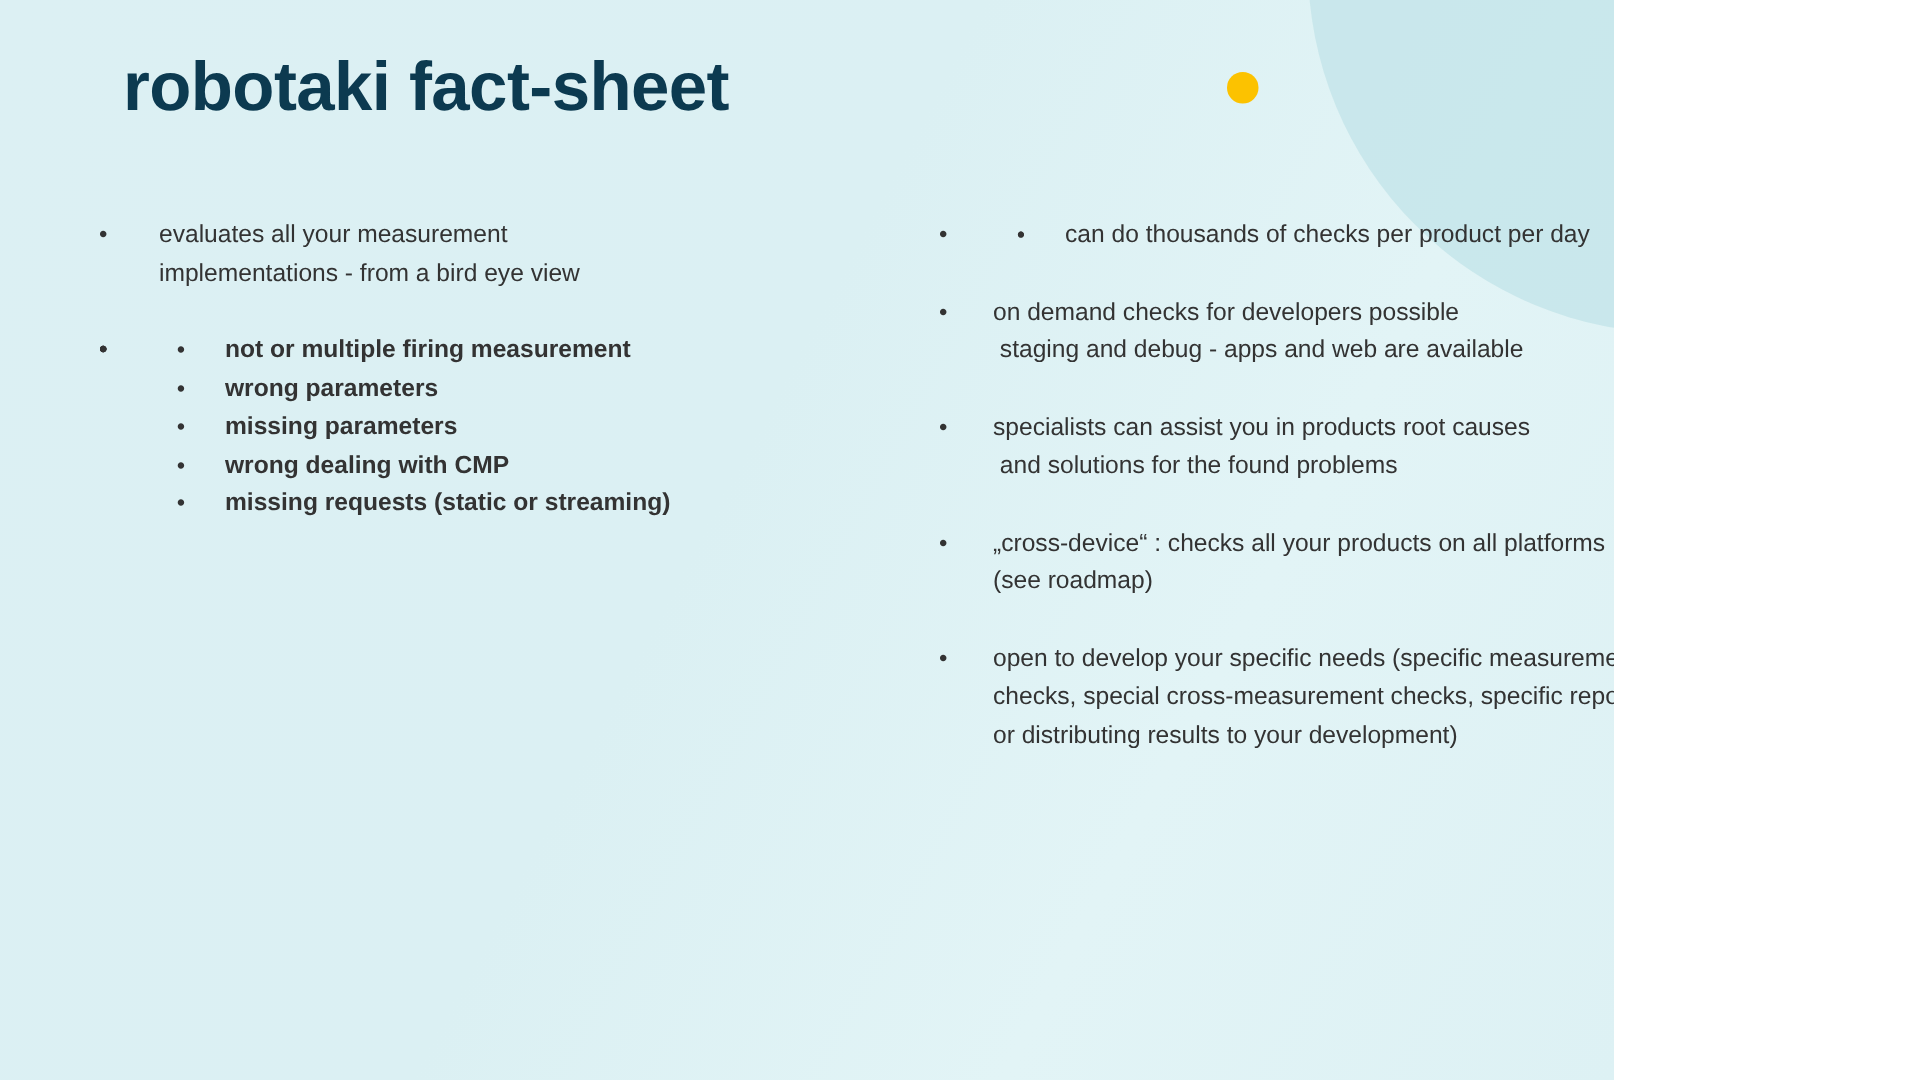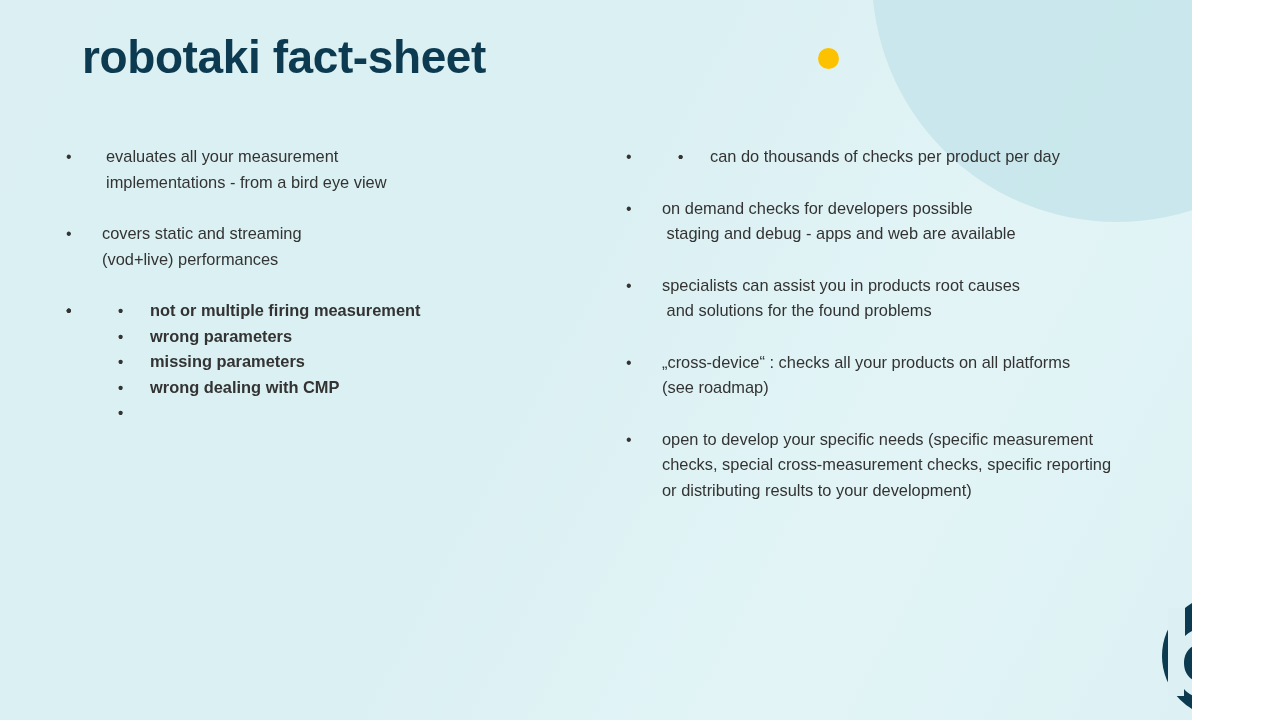--- a/index.html
+++ b/index.html
@@ -2,21 +2,21 @@
 <html><head>
 <meta charset="utf-8">
 <style>
   html, body {
     margin: 0;
     padding: 0;
     background: #ffffff;
   }
   #slide {
     position: relative;
-    width: 1192px;
+    width: 1076px;
     height: 720px;
     overflow: hidden;
     background: linear-gradient(118deg, #dcf0f3 0%, #dbf0f3 45%, #e2f4f6 72%, #ddf1f4 100%);
     font-family: "Liberation Sans", "DejaVu Sans", sans-serif;
   }
 
   
   .deco-circle-top {
     position: absolute;
     left: 872px;
@@ -121,37 +121,36 @@
   <div class="dot-accent"></div>
 
   <h1 class="slide-title">robotaki fact-sheet</h1>
 
   <div class="col col-left">
       <div class="bullet-group">
         <div class="bullet lvl1 ind-a"><span class="marker">•</span><span>evaluates all your measurement
 implementations - from a bird eye view</span></div>
       </div>
       <div class="bullet-group">
-        <div class="bullet lvl1"><span class="marker">•</span><span>covers static and streaming
-(vod+live) performances</span></div>
+        <div class="bullet lvl1"><span class="marker">•</span></div>
       </div>
       <div class="bullet-group">
         <div class="bullet lvl1"><span class="marker">•</span></div>
       </div>
       <div class="bullet-group">
         <div class="bullet lvl1"><span class="marker">•</span></div>
       </div>
       <div class="bullet-group">
         <div class="bullet lvl1"><span class="marker">•</span></div>
         <div class="sub-list">
           <div class="bullet lvl2 bold"><span class="marker">•</span><span>not or multiple firing measurement</span></div>
           <div class="bullet lvl2 bold"><span class="marker">•</span><span>wrong parameters</span></div>
           <div class="bullet lvl2 bold"><span class="marker">•</span><span>missing parameters</span></div>
           <div class="bullet lvl2 bold"><span class="marker">•</span><span>wrong dealing with CMP</span></div>
-          <div class="bullet lvl2 bold"><span class="marker">•</span></div>
+          <div class="bullet lvl2 bold"><span class="marker">•</span><span>missing requests (static or streaming)</span></div>
         </div>
       </div>
     </div>
   <div class="col col-right">
       <div class="bullet-group">
         <div class="bullet lvl1"><span class="marker">•</span></div>
         <div class="sub-list">
           <div class="bullet lvl2"><span class="marker">•</span></div>
           <div class="bullet lvl2"><span class="marker">•</span><span>can do thousands of checks per product per day</span></div>
         </div>

